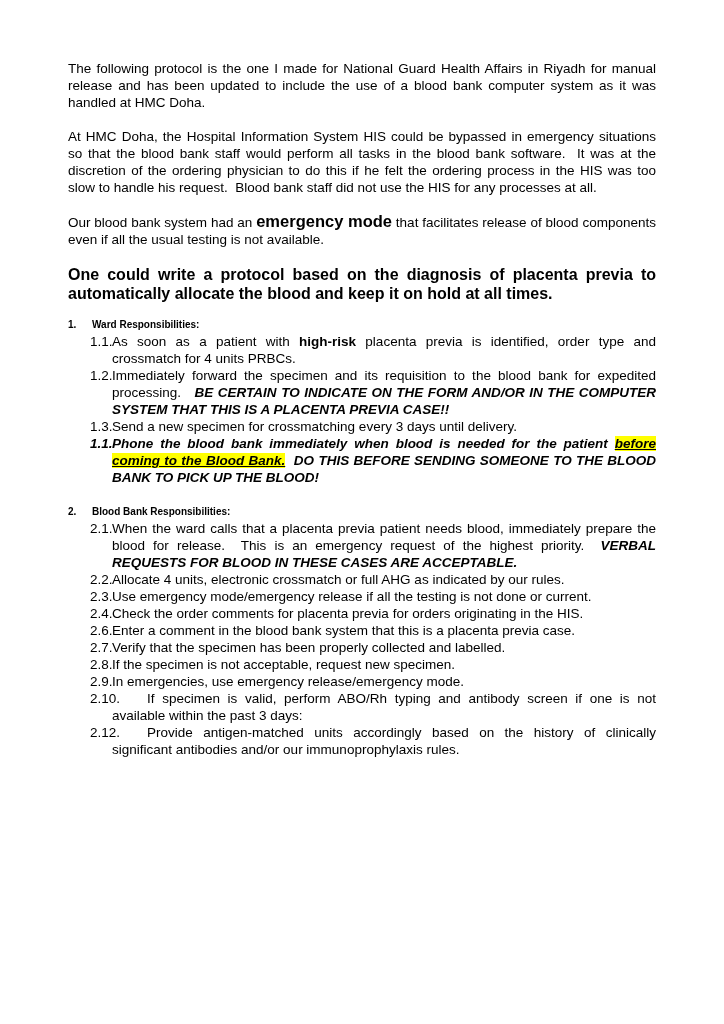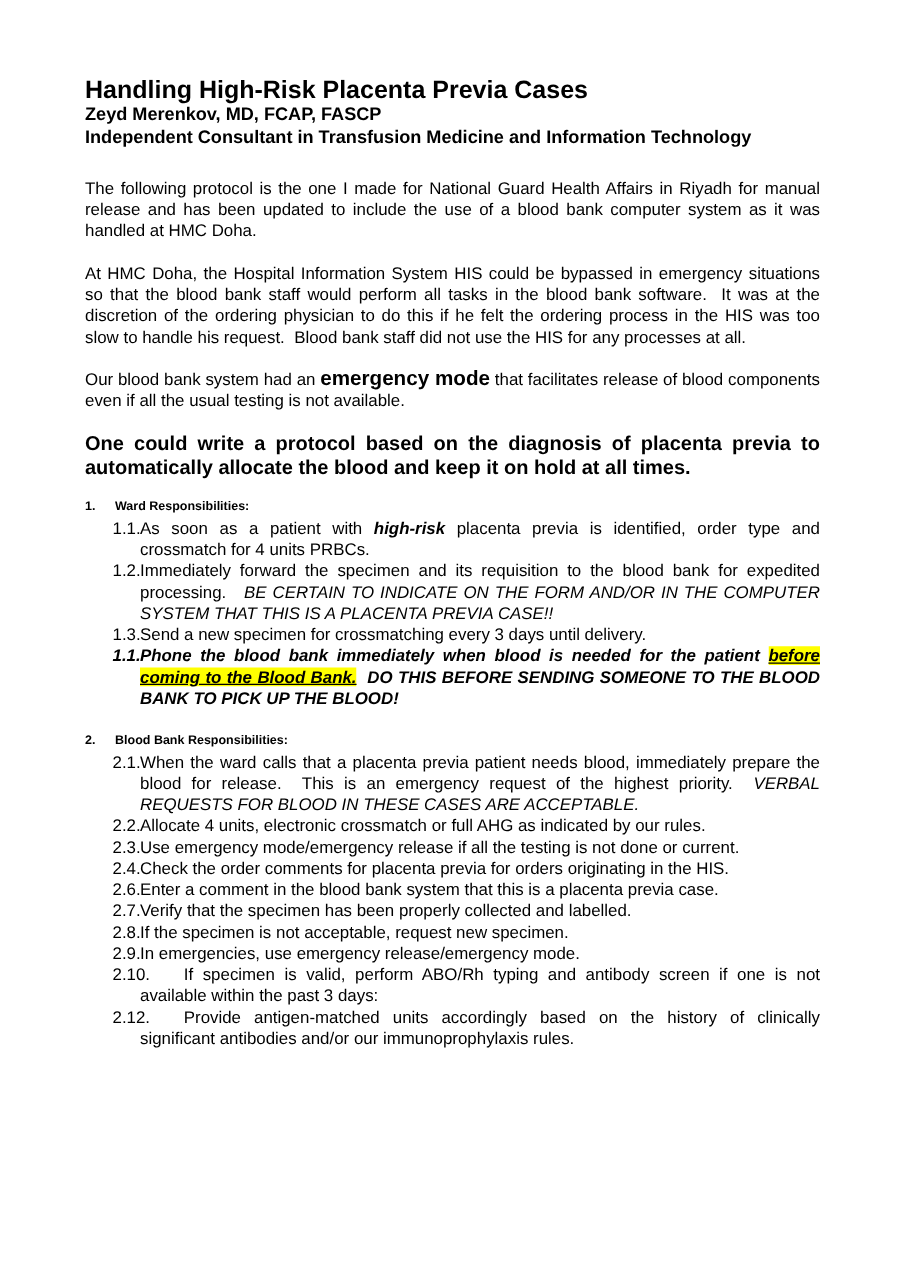--- a/index.html
+++ b/index.html
@@ -36,23 +36,23 @@
     margin: 0 0 17px 0;
   }
   .para.bold-para {
     font-weight: bold;
     font-size: 16px;
     line-height: 19px;
     margin-bottom: 13px;
   }
 
   
-  .run-b    { font-weight: bold; font-style: italic; }
+  .run-b    { font-weight: bold; }
   .run-b-lg { font-weight: bold; font-size: 16.5px; line-height: 17px; }
-  .run-bi   { font-weight: normal; font-style: italic; }
+  .run-bi   { font-weight: bold; font-style: italic; }
   .run-bi-hl {
     font-weight: bold; font-style: italic;
     text-decoration: underline;
     background: var(--hl-color, #ffff00);
   }
 
   
   .section { margin: 0 0 17px 0; }
   .section-heading {
     font-weight: bold;
@@ -71,25 +71,20 @@
     text-indent: -22px;
   }
   .li .num { display: inline-block; width: 22px; text-indent: 0; }
   .li.wide .num { width: 57px; }
   .li.bi { font-weight: bold; font-style: italic; }
 </style>
 </head>
 <body>
 
 <div class="page">
-  <div class="doc-header">
-    <h1 class="doc-title">Handling High-Risk Placenta Previa Cases</h1>
-    <div class="doc-author">Zeyd Merenkov, MD, FCAP, FASCP</div>
-    <div class="doc-role">Independent Consultant in Transfusion Medicine and Information Technology</div>
-  </div>
 
   <div id="paragraphs">
       <div class="para"><span>The following protocol is the one I made for National Guard Health Affairs in Riyadh for manual release and has been updated to include the use of a blood bank computer system as it was handled at HMC Doha.</span></div>
       <div class="para"><span>At HMC Doha, the Hospital Information System HIS could be bypassed in emergency situations so that the blood bank staff would perform all tasks in the blood bank software.&nbsp; It was at the discretion of the ordering physician to do this if he felt the ordering process in the HIS was too slow to handle his request.&nbsp; Blood bank staff did not use the HIS for any processes at all.</span></div>
       <div class="para"><span>Our blood bank system had an </span><span class="run-b-lg">emergency mode</span><span> that facilitates release of blood components even if all the usual testing is not available.</span></div>
       <div class="para bold-para"><span>One could write a protocol based on the diagnosis of placenta previa to automatically allocate the blood and keep it on hold at all times.</span></div>
     </div>
 
   <div id="sections">
       <div class="section">

